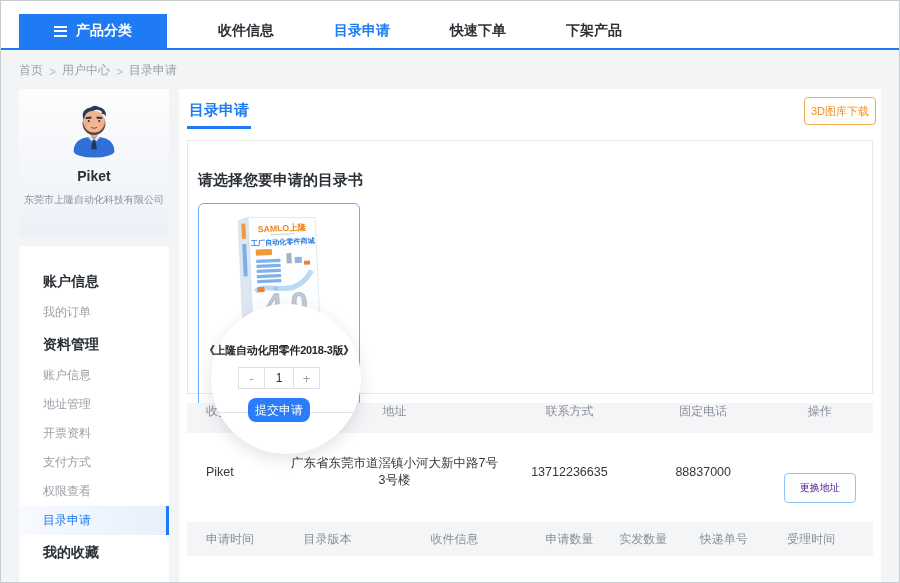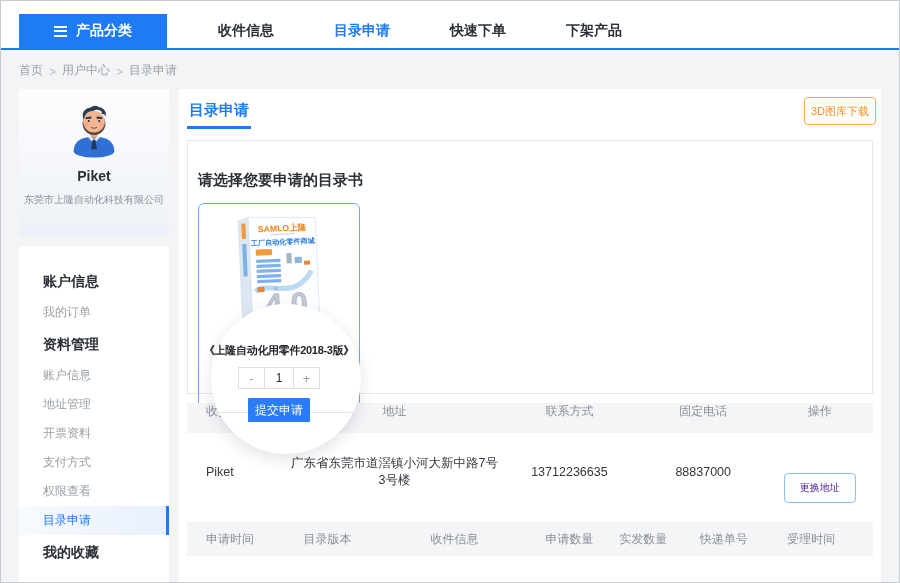--- a/index.html
+++ b/index.html
@@ -70,21 +70,21 @@
   .stepper { display:flex; justify-content:center; margin-top:9px; }
   .step-btn { width:26px; height:22px; border:1px solid #dcdfe3; background:#fff;
               color:#98a0a8; font-size:13px; display:flex; align-items:center;
               justify-content:center; cursor:pointer; }
   .step-btn.minus { border-right:none; }
   .step-btn.plus  { border-left:none; }
   .qty-input { width:30px; height:22px; border:1px solid #dcdfe3; text-align:center;
                font-size:12px; color:#2b2f36; background:#fff; outline:none;
                font-family:inherit; }
   .submit-btn { margin:9px auto 0; width:62px; height:24px; background:#2b7cf7;
-                border:none; border-radius:1px; color:#fff; font-size:12px;
+                border:none; border-radius:8px; color:#fff; font-size:12px;
                 display:flex; align-items:center; justify-content:center; cursor:pointer; }
 
   
   .spot-circle { position:absolute; left:32px; top:215px; width:150px; height:150px;
                  background:#fff; border-radius:50%; z-index:5; overflow:hidden;
                  box-shadow:0 5px 16px rgba(50,60,80,0.14); }
   .spot-line { position:absolute; left:0; top:108px; width:100%; height:1px; background:#dfe3e9; }
 
   
   .tbl-header { margin-top:9px; display:flex; height:30px; background:#f4f5f7;

